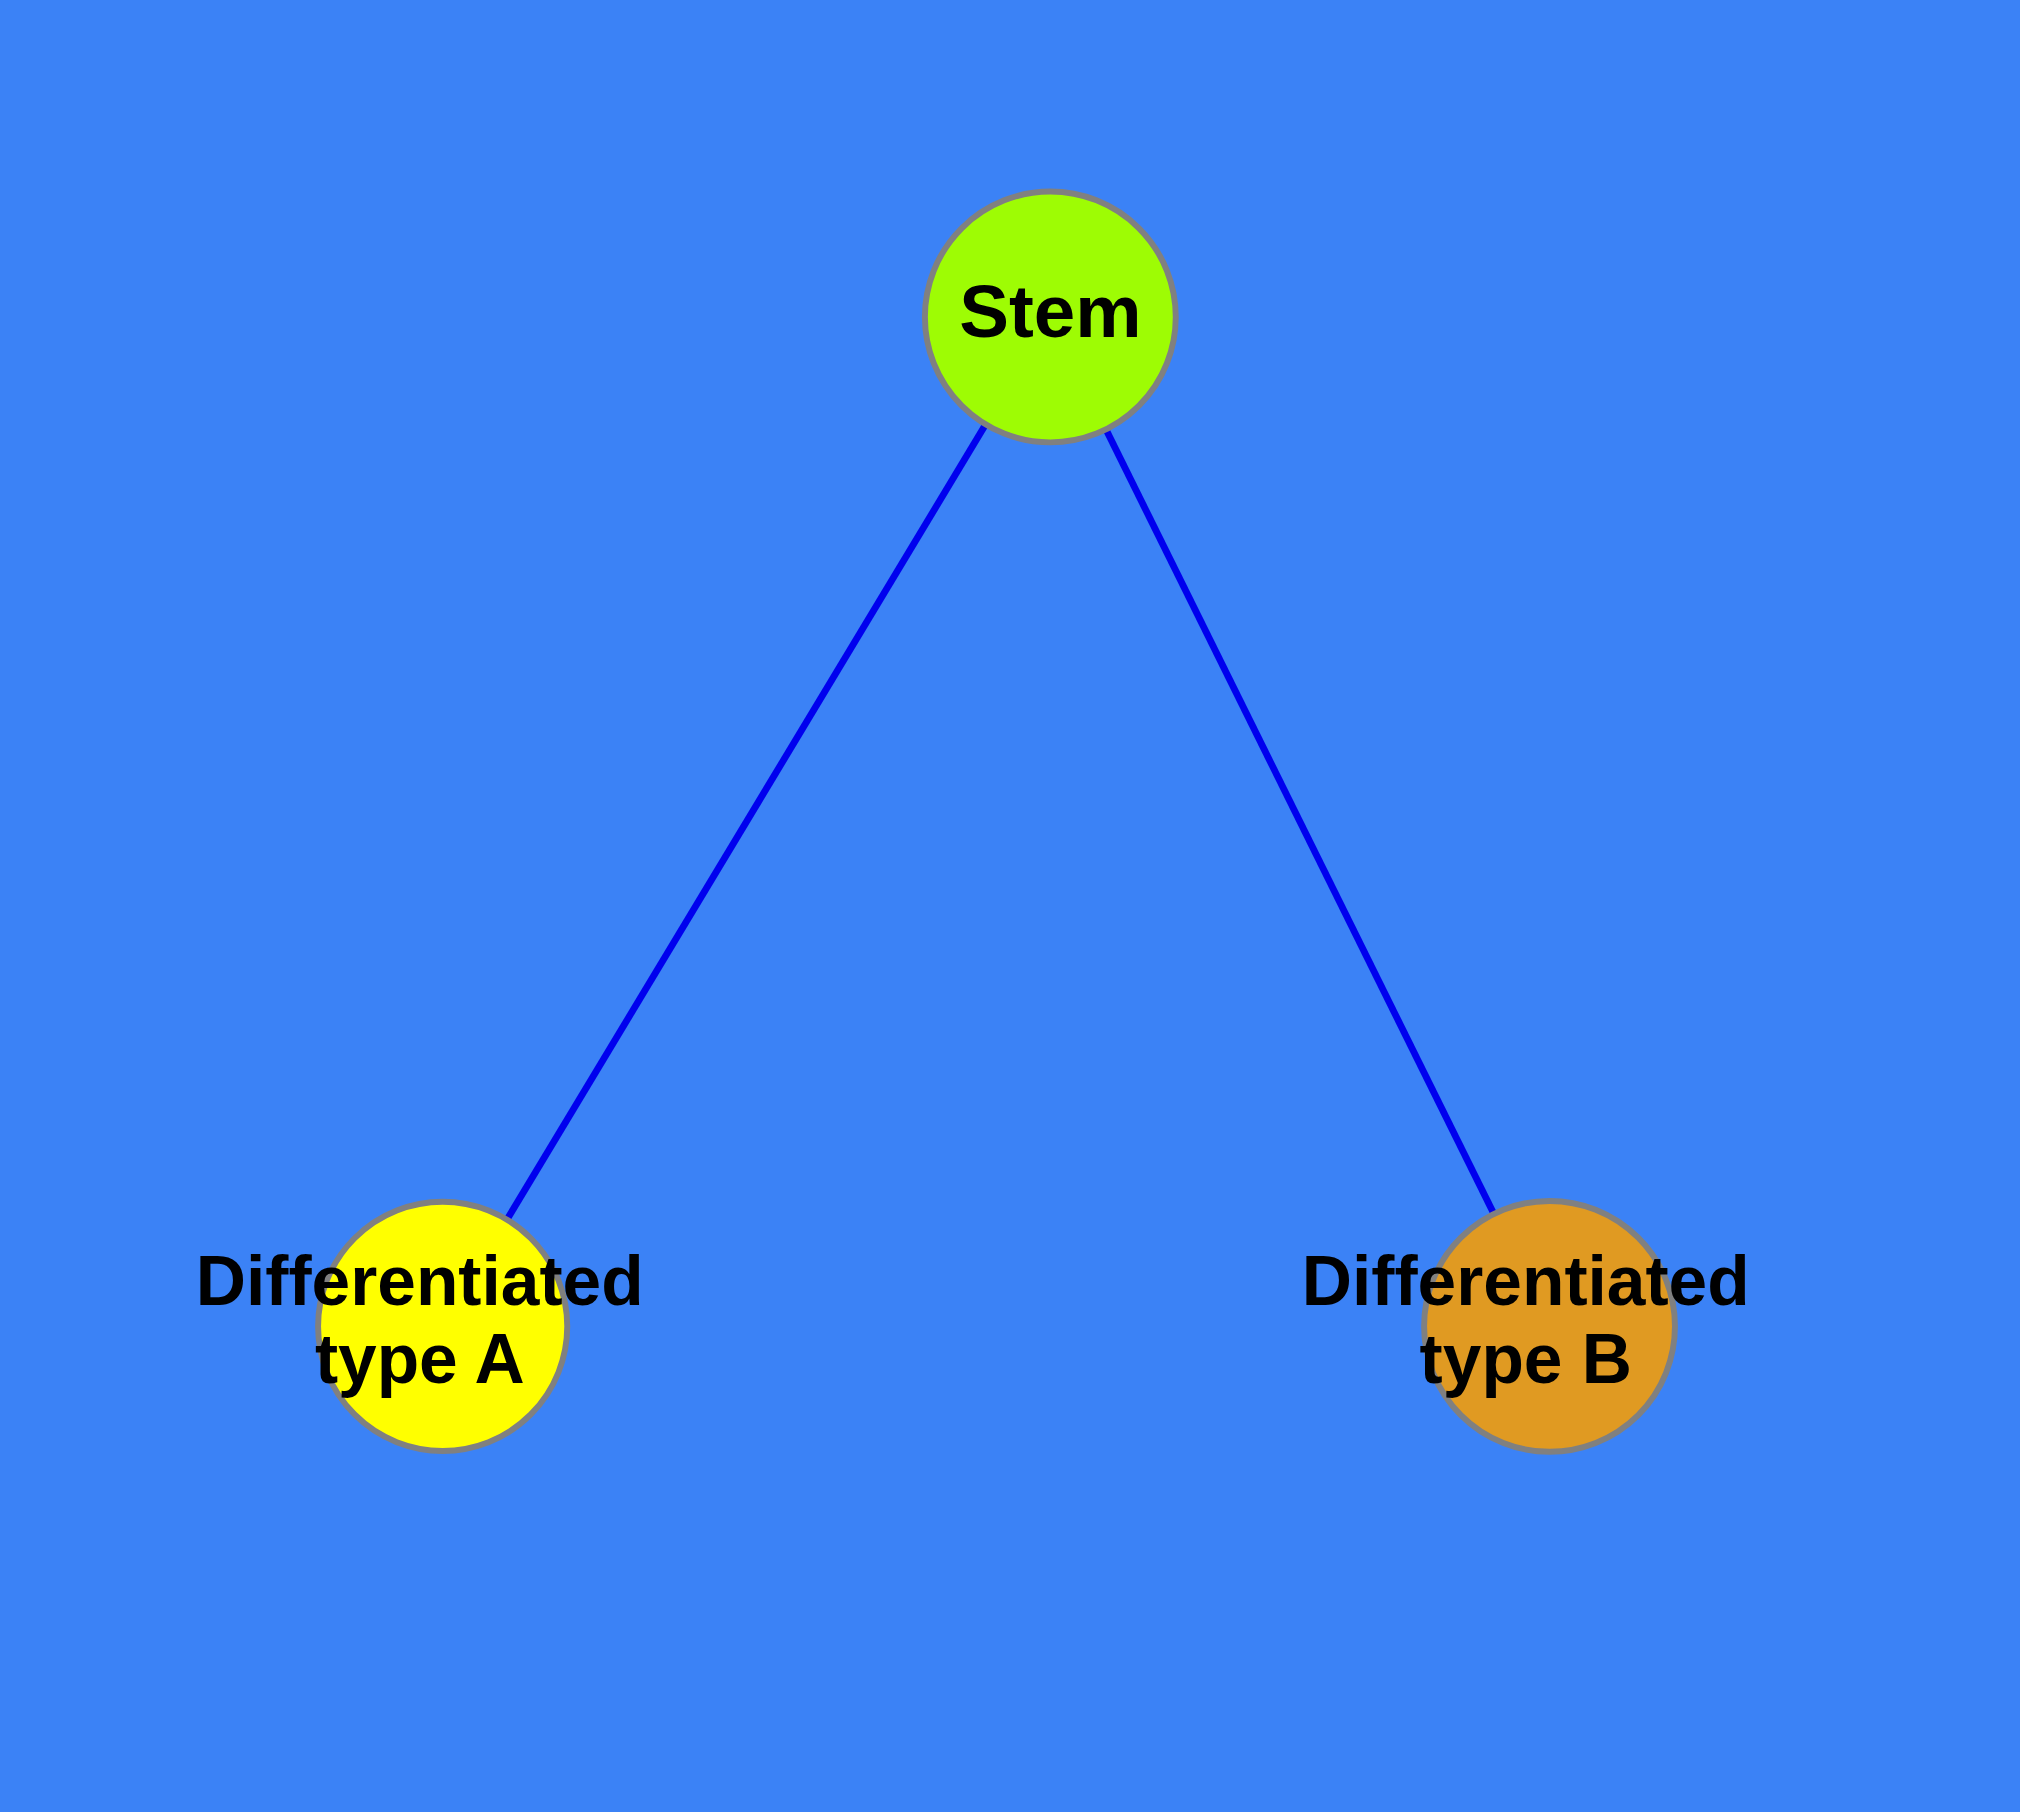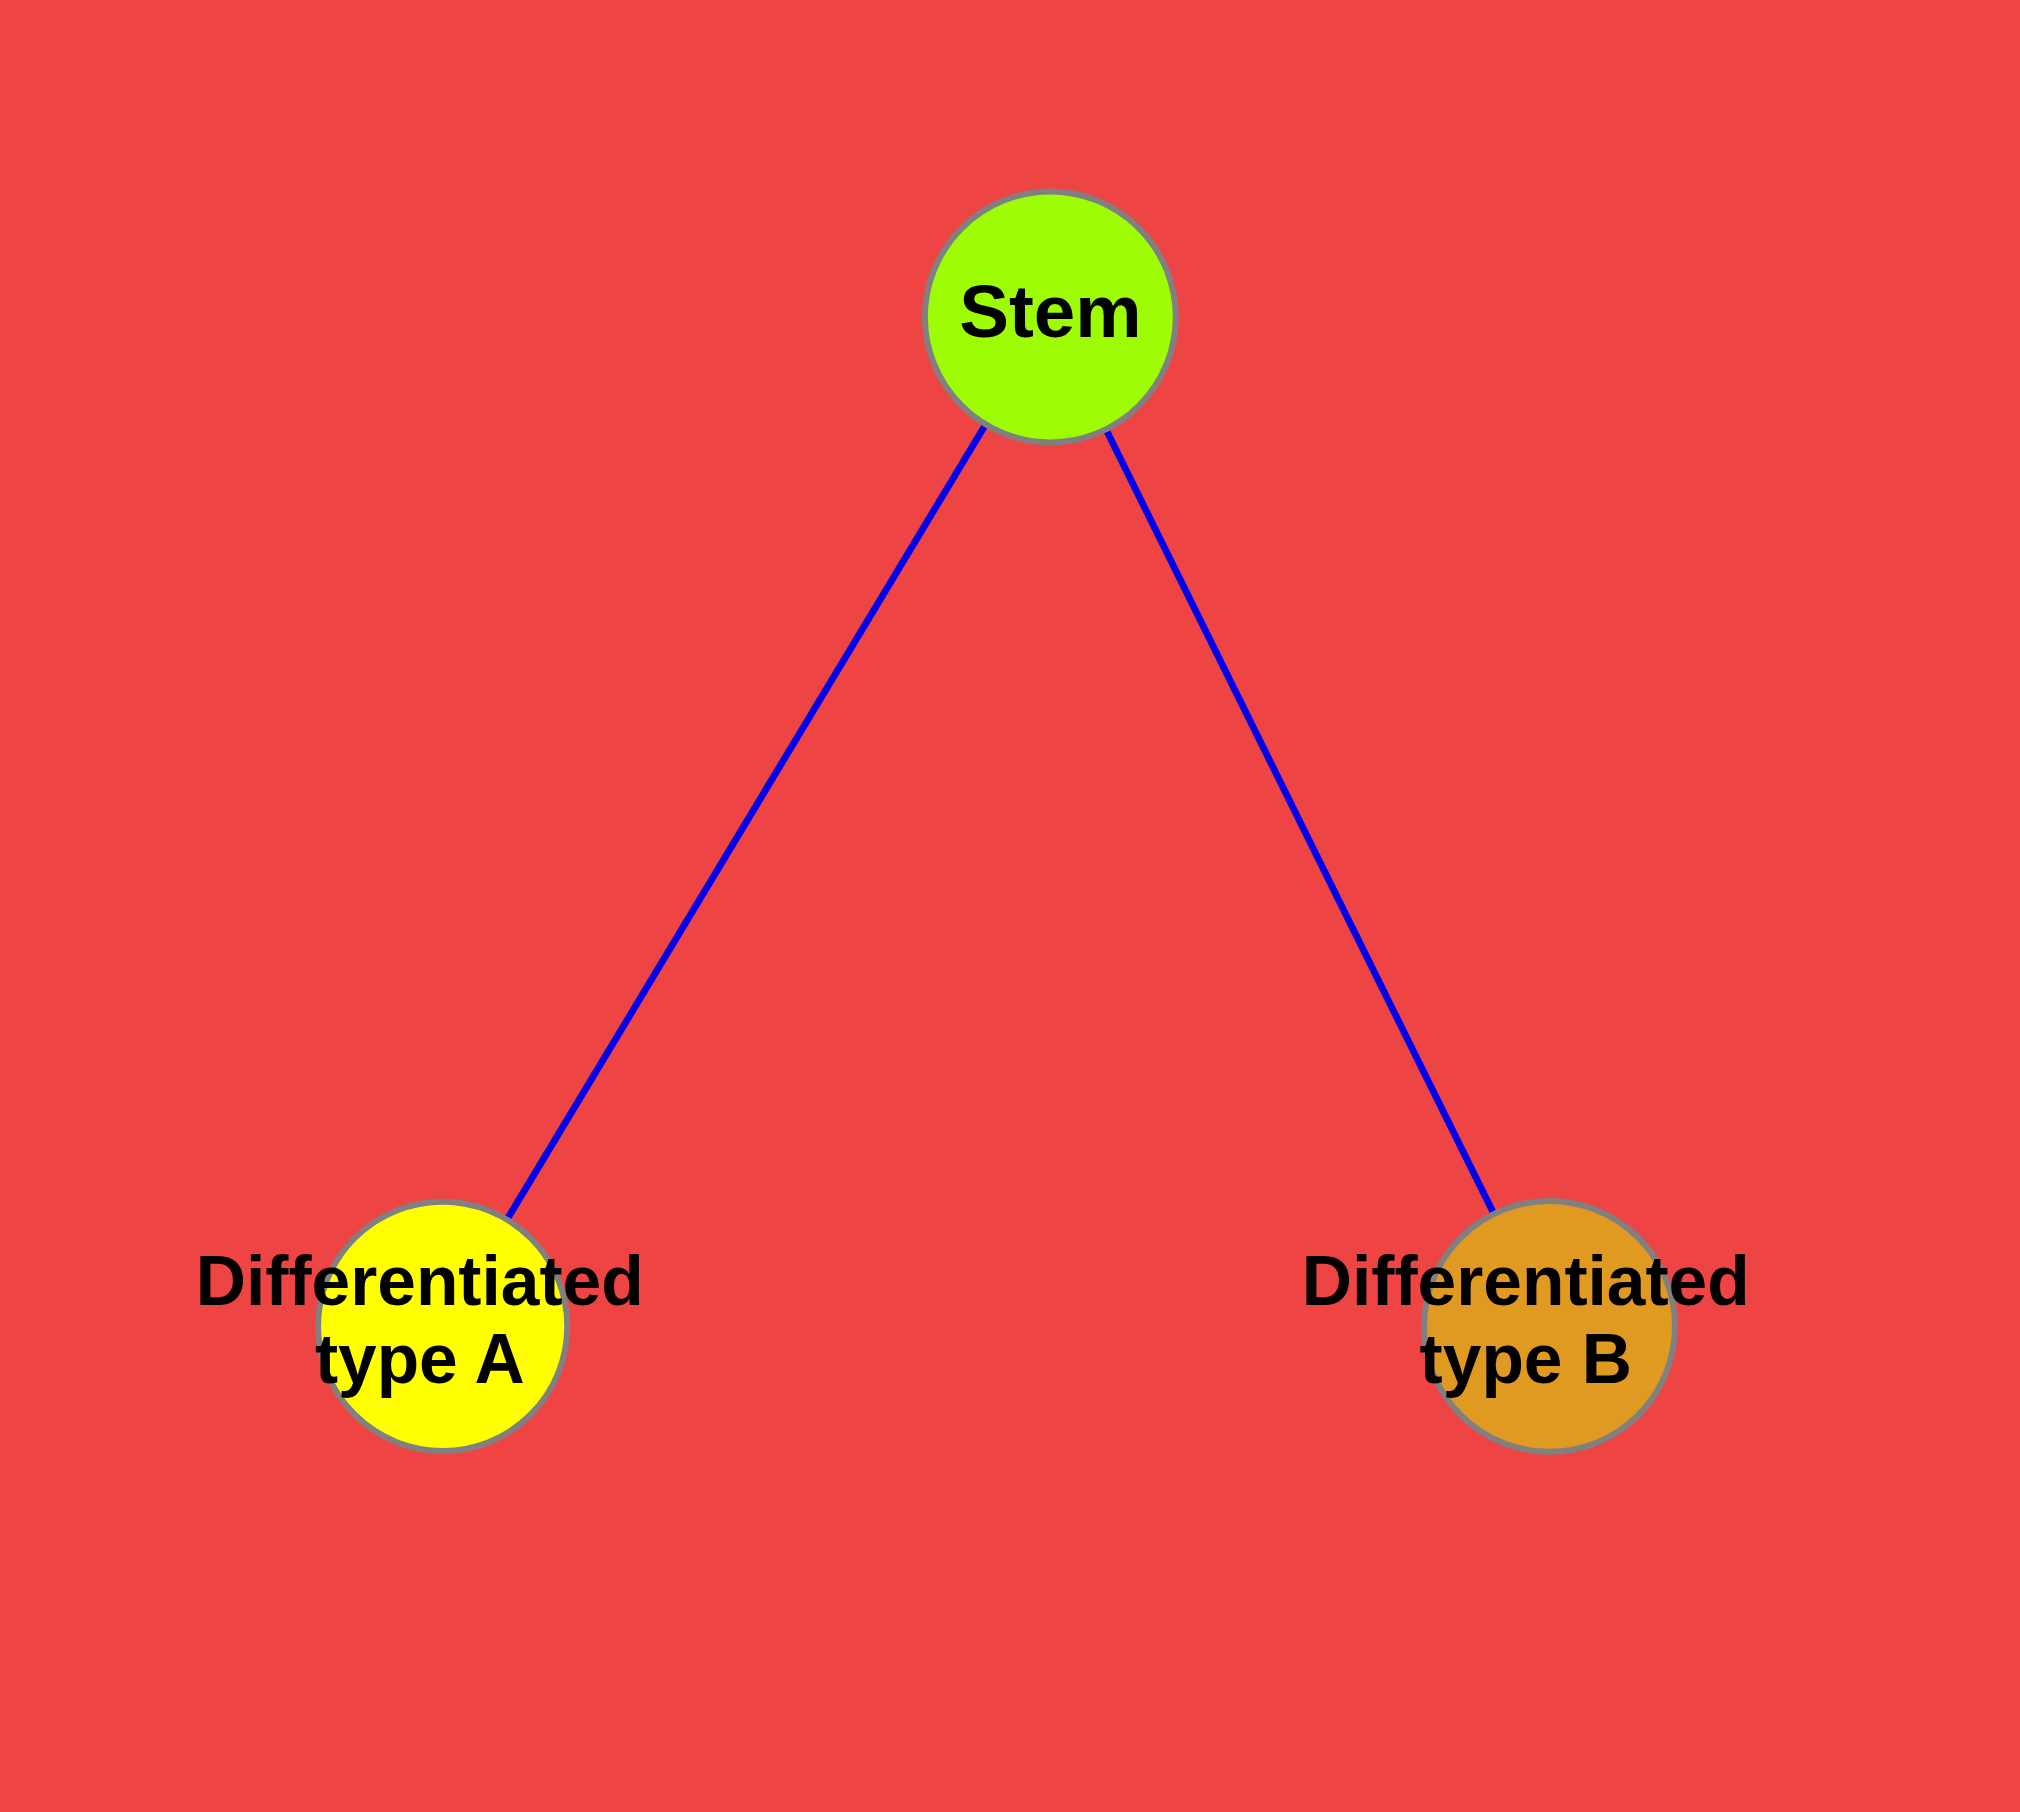--- a/index.html
+++ b/index.html
@@ -30,21 +30,21 @@
     font-weight: bold;
     fill: #000000;
     text-anchor: middle;
     dominant-baseline: middle;
     white-space: pre;
   }
 </style>
 </head>
 <body>
 
-<div id="canvas" style="width: 2021px; height: 1812px; background: #ef4444;">
+<div id="canvas" style="width: 2021px; height: 1812px; background: #3b82f6;">
   <svg id="graph-svg" viewBox="0 0 2384 2138" xmlns="http://www.w3.org/2000/svg" style="width: 2021px; height: 1812px;">
     <g id="edges-layer">
         <line x1="1165.7614254016214" y1="495.6557075964697" x2="594.7228099885308" y2="1444.2010227387166" stroke="#0000ee" stroke-width="8" stroke-linecap="butt"></line>
         <line x1="1301.9479849105196" y1="501.28531413994705" x2="1765.0520150894804" y2="1437.714685860053" stroke="#0000ee" stroke-width="8" stroke-linecap="butt"></line>
       </g>
     <g id="nodes-layer">
         <circle cx="1239" cy="374" r="148" fill="#9efc04" stroke="#808080" stroke-width="7"></circle>
         <circle cx="522" cy="1565" r="147" fill="#ffff00" stroke="#808080" stroke-width="7"></circle>
         <circle cx="1828" cy="1565" r="148" fill="#e09a22" stroke="#808080" stroke-width="7"></circle>
       </g>

